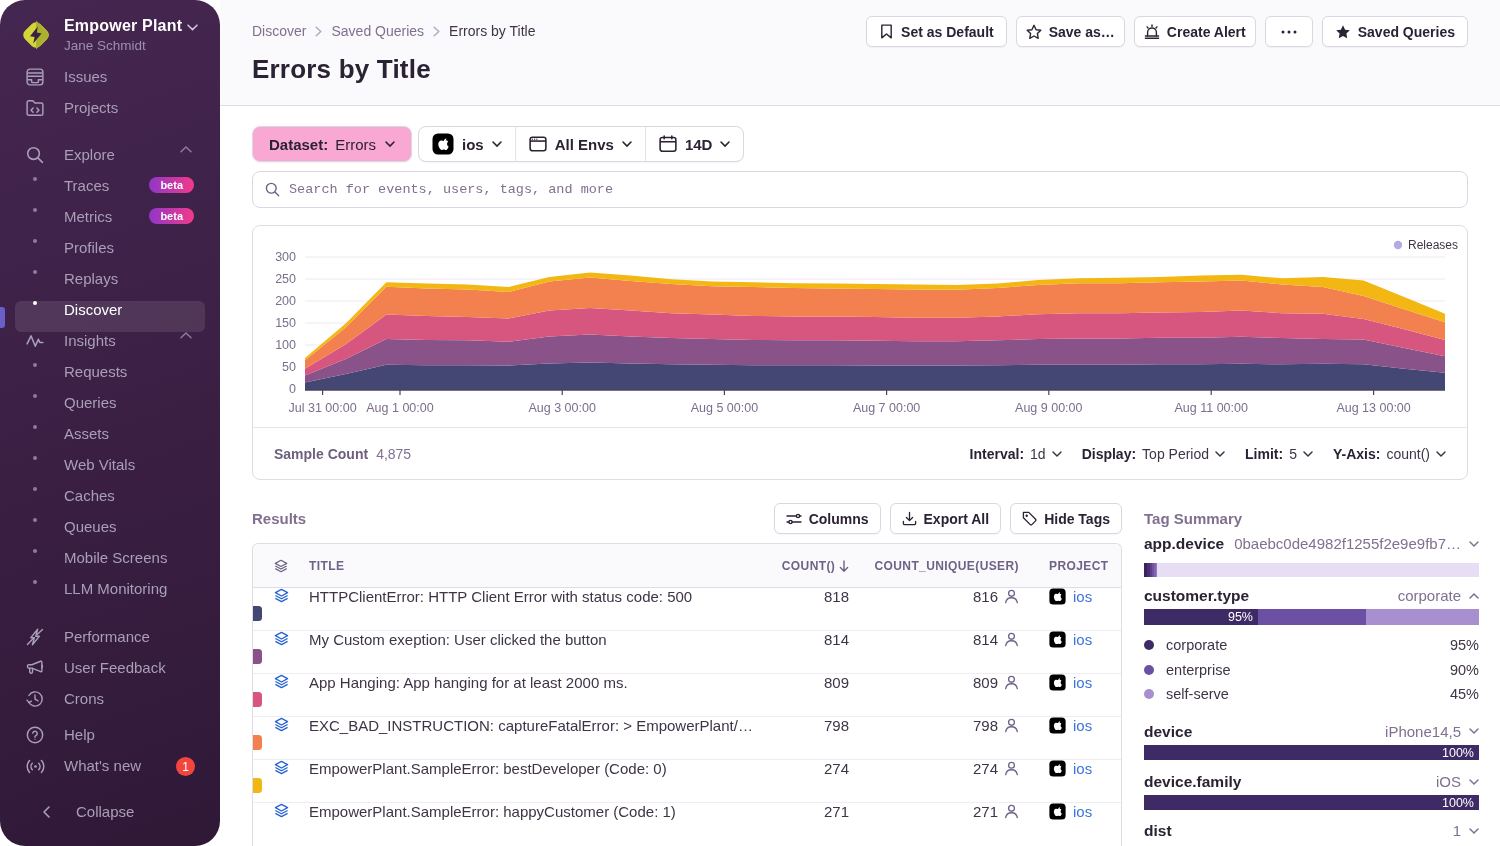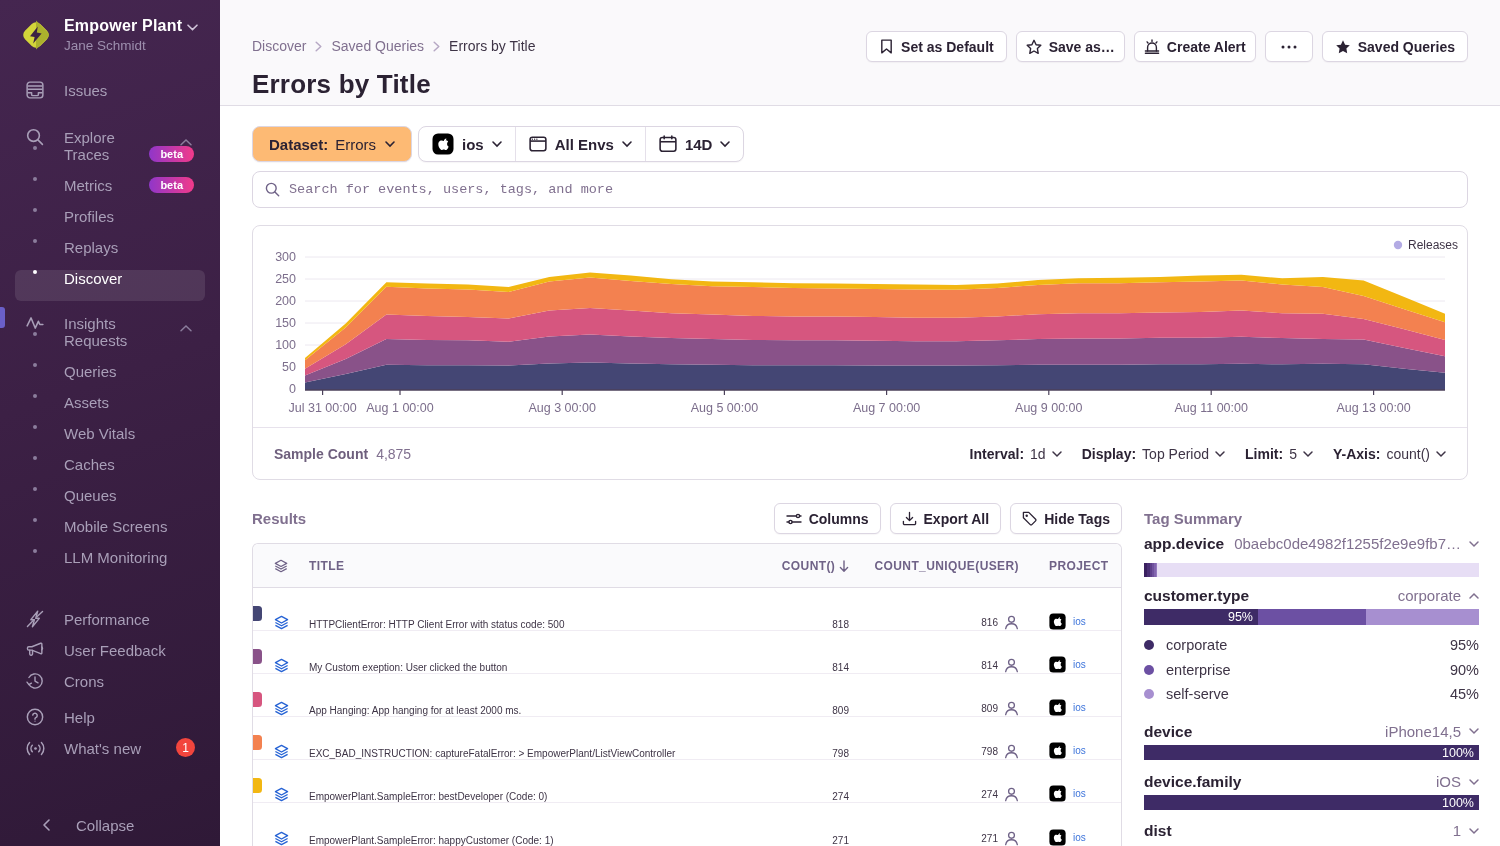--- a/index.html
+++ b/index.html
@@ -1,60 +1,60 @@
 <!DOCTYPE html>
 <html><head>
 <meta charset="utf-8">
 <style>
 * { margin:0; padding:0; box-sizing:border-box; }
 html,body { width:1500px; height:846px; overflow:hidden; font-family:"Liberation Sans",sans-serif; background:#fff; }
 .app { display:flex; width:1500px; height:846px; }
 
 .sidebar { position:relative; width:220px; height:846px; flex:0 0 220px;
-  background:linear-gradient(160deg,#452650 0%,#3c2045 45%,#2f1937 100%); color:#a598b3; overflow:hidden; }
+  background:linear-gradient(160deg,#452650 0%,#3c2045 45%,#2f1937 100%); color:#a598b3; overflow:hidden;border-radius:25px; }
 .org { display:flex; align-items:center; padding:17px 14px 14px 20px; }
 .org-logo { width:32px; height:32px; position:relative; flex:0 0 32px; }
 .org-meta { margin-left:12px; }
 .org-name { color:#fff; font-size:16px; font-weight:700; letter-spacing:.2px; white-space:nowrap; }
 .org-name .chev { color:#cfc3d8; }
 .org-user { color:#9d8fae; font-size:13.5px; margin-top:3px; }
 .nav { margin-top:1px; }
-.nav-item { position:relative; height:31px; display:flex; align-items:flex-end; font-size:15px; color:#a99fb8; }
+.nav-item { position:relative; height:31px; display:flex; align-items:flex-start; font-size:15px; color:#a99fb8; }
 .nav-item .ic { width:18px; height:18px; margin-left:26px; margin-right:20px; flex:0 0 18px; display:flex; align-items:center; justify-content:center; }
 .nav-item .ic svg { display:block; }
 .nav-sub { position:relative; height:31px; display:flex; align-items:flex-start; font-size:15px; color:#a99fb8; }
 .nav-sub .dot { width:4px; height:4px; border-radius:50%; background:#8b7d9c; margin-left:33px; margin-right:27px; flex:0 0 4px; }
 .nav-sub.active { background:rgba(255,255,255,.10); border-radius:6px; margin:0 15px; color:#fff; }
 .nav-sub.active .dot { background:#fff; margin-left:18px; }
 .accent { position:absolute; left:0; width:4.5px; height:21px; border-radius:0 3px 3px 0; background:#6a5fc8; }
 .spacer16 { height:16px; }
 .spacer5 { height:5px; }
 .chev-head { position:absolute; right:28px; color:#8b7d9c; }
 .beta { margin-left:auto; margin-right:26px; font-size:11px; font-weight:700; color:#fff;
   background:linear-gradient(90deg,#9036c9 0%,#f23a8a 100%); border-radius:20px; padding:1.5px 11px 2.5px; }
 .badge1 { margin-left:auto; margin-right:25px; width:19px; height:19px; border-radius:50%; background:#f2453d;
   color:#fff; font-size:12px; font-weight:400; display:flex; align-items:center; justify-content:center; }
 .collapse { position:absolute; bottom:12px; left:12px; width:100%; }
 
 .main { flex:1; display:flex; flex-direction:column; height:846px; overflow:hidden; background:#fff; }
-.page-header { background:#faf9fb; border-bottom:1px solid #e0dce5; padding:15px 32px; height:106px; flex:0 0 106px; }
+.page-header { background:#faf9fb; border-bottom:1px solid #e0dce5; padding:0 32px; height:106px; flex:0 0 106px; }
 .crumbs { display:flex; align-items:center; height:50px; padding-top:12px; font-size:14px; color:#80708f; }
 .crumbs .sep { margin:0 9px; }
 .crumbs .cur { color:#3e3446; }
 .hdr-row { display:flex; align-items:flex-start; }
 .hdr-left { flex:1; }
 .page-title { font-size:26px; font-weight:700; color:#2b2233; margin-top:4px; letter-spacing:.2px; }
 .hdr-btns { display:flex; gap:9px; margin-top:-30px; }
 .btn { display:inline-flex; align-items:center; gap:7px; background:#fff; border:1px solid #dcd6e2; border-radius:6px;
   height:31px; padding:0 12px; font-size:14px; font-weight:700; color:#2b2233; box-shadow:0 1px 1px rgba(43,34,51,.04); }
 .btn svg { display:block; }
 .content { padding:20px 32px 0; flex:1; overflow:hidden; }
 
 .filters { display:flex; gap:6px; }
-.fbtn { display:inline-flex; align-items:center; background:#fdba74; border:1px solid #dcd6e2; border-radius:8px; height:36px;
+.fbtn { display:inline-flex; align-items:center; background:#f9a8d4; border:1px solid #dcd6e2; border-radius:8px; height:36px;
   padding:0 16px; font-size:15px; color:#2b2233; box-shadow:0 1px 1px rgba(43,34,51,.04); }
 .fgroup { display:inline-flex; align-items:stretch; background:#fff; border:1px solid #dcd6e2; border-radius:8px; height:36px; box-shadow:0 1px 1px rgba(43,34,51,.04); }
 .fseg { display:inline-flex; align-items:center; padding:0 13px; gap:8px; font-size:15px; font-weight:700; color:#2b2233; }
 .fseg + .fseg { border-left:1px solid #e5e0ea; }
 .chevD { width:10px; height:6px; }
 
 .search { margin-top:9px; height:37px; border:1px solid #dcd6e2; border-radius:8px; background:#fff; display:flex; align-items:center; padding:0 12px; }
 .search .ph { font-family:"Liberation Mono",monospace; font-size:13.5px; color:#80708f; margin-left:9px; letter-spacing:0; }
 
 .panel { margin-top:17px; border:1px solid #e0dce5; border-radius:8px; background:#fff; }
@@ -70,21 +70,21 @@
 .results-col { width:870px; flex:0 0 870px; }
 .results-head { display:flex; align-items:center; height:33px; }
 .results-title { font-size:15px; font-weight:700; color:#80708f; }
 .rh-btns { margin-left:auto; display:flex; gap:9px; }
 .btn2 { display:inline-flex; align-items:center; gap:7px; background:#fff; border:1px solid #dcd6e2; border-radius:6px;
   height:31px; padding:0 11px; font-size:14px; font-weight:700; color:#2b2233; box-shadow:0 1px 1px rgba(43,34,51,.04); }
 
 .table { margin-top:8px; border:1px solid #e0dce5; border-radius:6px 6px 0 0; border-bottom:none; background:#fff; }
 .thead { display:flex; align-items:center; height:44px; background:#fafafc; border-bottom:1px solid #e0dce5;
   border-radius:6px 6px 0 0; font-size:12px; font-weight:700; color:#6f6287; letter-spacing:.4px; }
-.trow { position:relative; display:flex; align-items:flex-end; height:43px; font-size:10px; color:#3e3446; border-bottom:1px solid #f0ecf3; }
+.trow { position:relative; display:flex; align-items:flex-start; height:43px; font-size:15px; color:#3e3446; border-bottom:1px solid #f0ecf3; }
 .trow:last-child { border-bottom:none; }
 .c-icon { width:56px; flex:0 0 56px; display:flex; justify-content:center; }
 .c-title { flex:1; min-width:0; padding-right:10px; white-space:nowrap; overflow:hidden; text-overflow:ellipsis; }
 .c-count { width:80px; flex:0 0 80px; text-align:right; }
 .c-uniq { width:170px; flex:0 0 170px; text-align:right; display:flex; align-items:center; justify-content:flex-end; gap:6px; }
 .c-proj { width:102px; flex:0 0 102px; padding-left:30px; display:flex; align-items:center; gap:7px; }
 .c-proj a { color:#3d74db; text-decoration:none; }
 .rowbar { position:absolute; left:0; top:17.5px; width:8.5px; height:15px; border-radius:0 3.5px 3.5px 0; }
 
 .tags-col { flex:1; font-size:15px; }
@@ -121,20 +121,26 @@
     </div>
   </div>
   <div class="nav">
     <div class="nav-item"><span class="ic">
             <svg width="18" height="18" viewBox="0 0 16 16" fill="none" stroke="currentColor" stroke-width="1.3" stroke-linejoin="round">
               <rect x="1" y="1" width="14" height="14" rx="2.5"></rect>
               <path d="M1.4 4.4 H14.6 M1.4 7.4 H14.6"></path>
               <path d="M1.4 10.4 H5 V12 a1 1 0 0 0 1 1 H10 a1 1 0 0 0 1-1 V10.4 H14.6"></path>
             </svg>
           </span>Issues</div>
+    <div class="nav-item"><span class="ic">
+            <svg width="18" height="18" viewBox="0 0 16 16" fill="none" stroke="currentColor" stroke-width="1.3" stroke-linejoin="round" stroke-linecap="round">
+              <path d="M1 3 a1.5 1.5 0 0 1 1.5-1.5 H6 L8 3.6 H13.5 A1.5 1.5 0 0 1 15 5.1 V13 a1.5 1.5 0 0 1-1.5 1.5 H2.5 A1.5 1.5 0 0 1 1 13 Z"></path>
+              <path d="M6.3 8 L4.5 9.9 L6.3 11.8 M9.7 8 L11.5 9.9 L9.7 11.8"></path>
+            </svg>
+          </span>Projects</div>
     <div class="spacer16"></div>
     <div class="nav-item"><span class="ic">
             <svg width="18" height="18" viewBox="0 0 16 16" fill="none" stroke="currentColor" stroke-width="1.4" stroke-linecap="round">
               <circle cx="6.7" cy="6.7" r="5.2"></circle>
               <path d="M10.6 10.6 L14.6 14.6"></path>
             </svg>
           </span>Explore
       <svg class="chev-head" width="12" height="7" viewBox="0 0 12 7" fill="none" stroke="currentColor" stroke-width="1.5" stroke-linecap="round">
             <path d="M1 5.8 L6 1 L11 5.8"></path>
           </svg></div>

